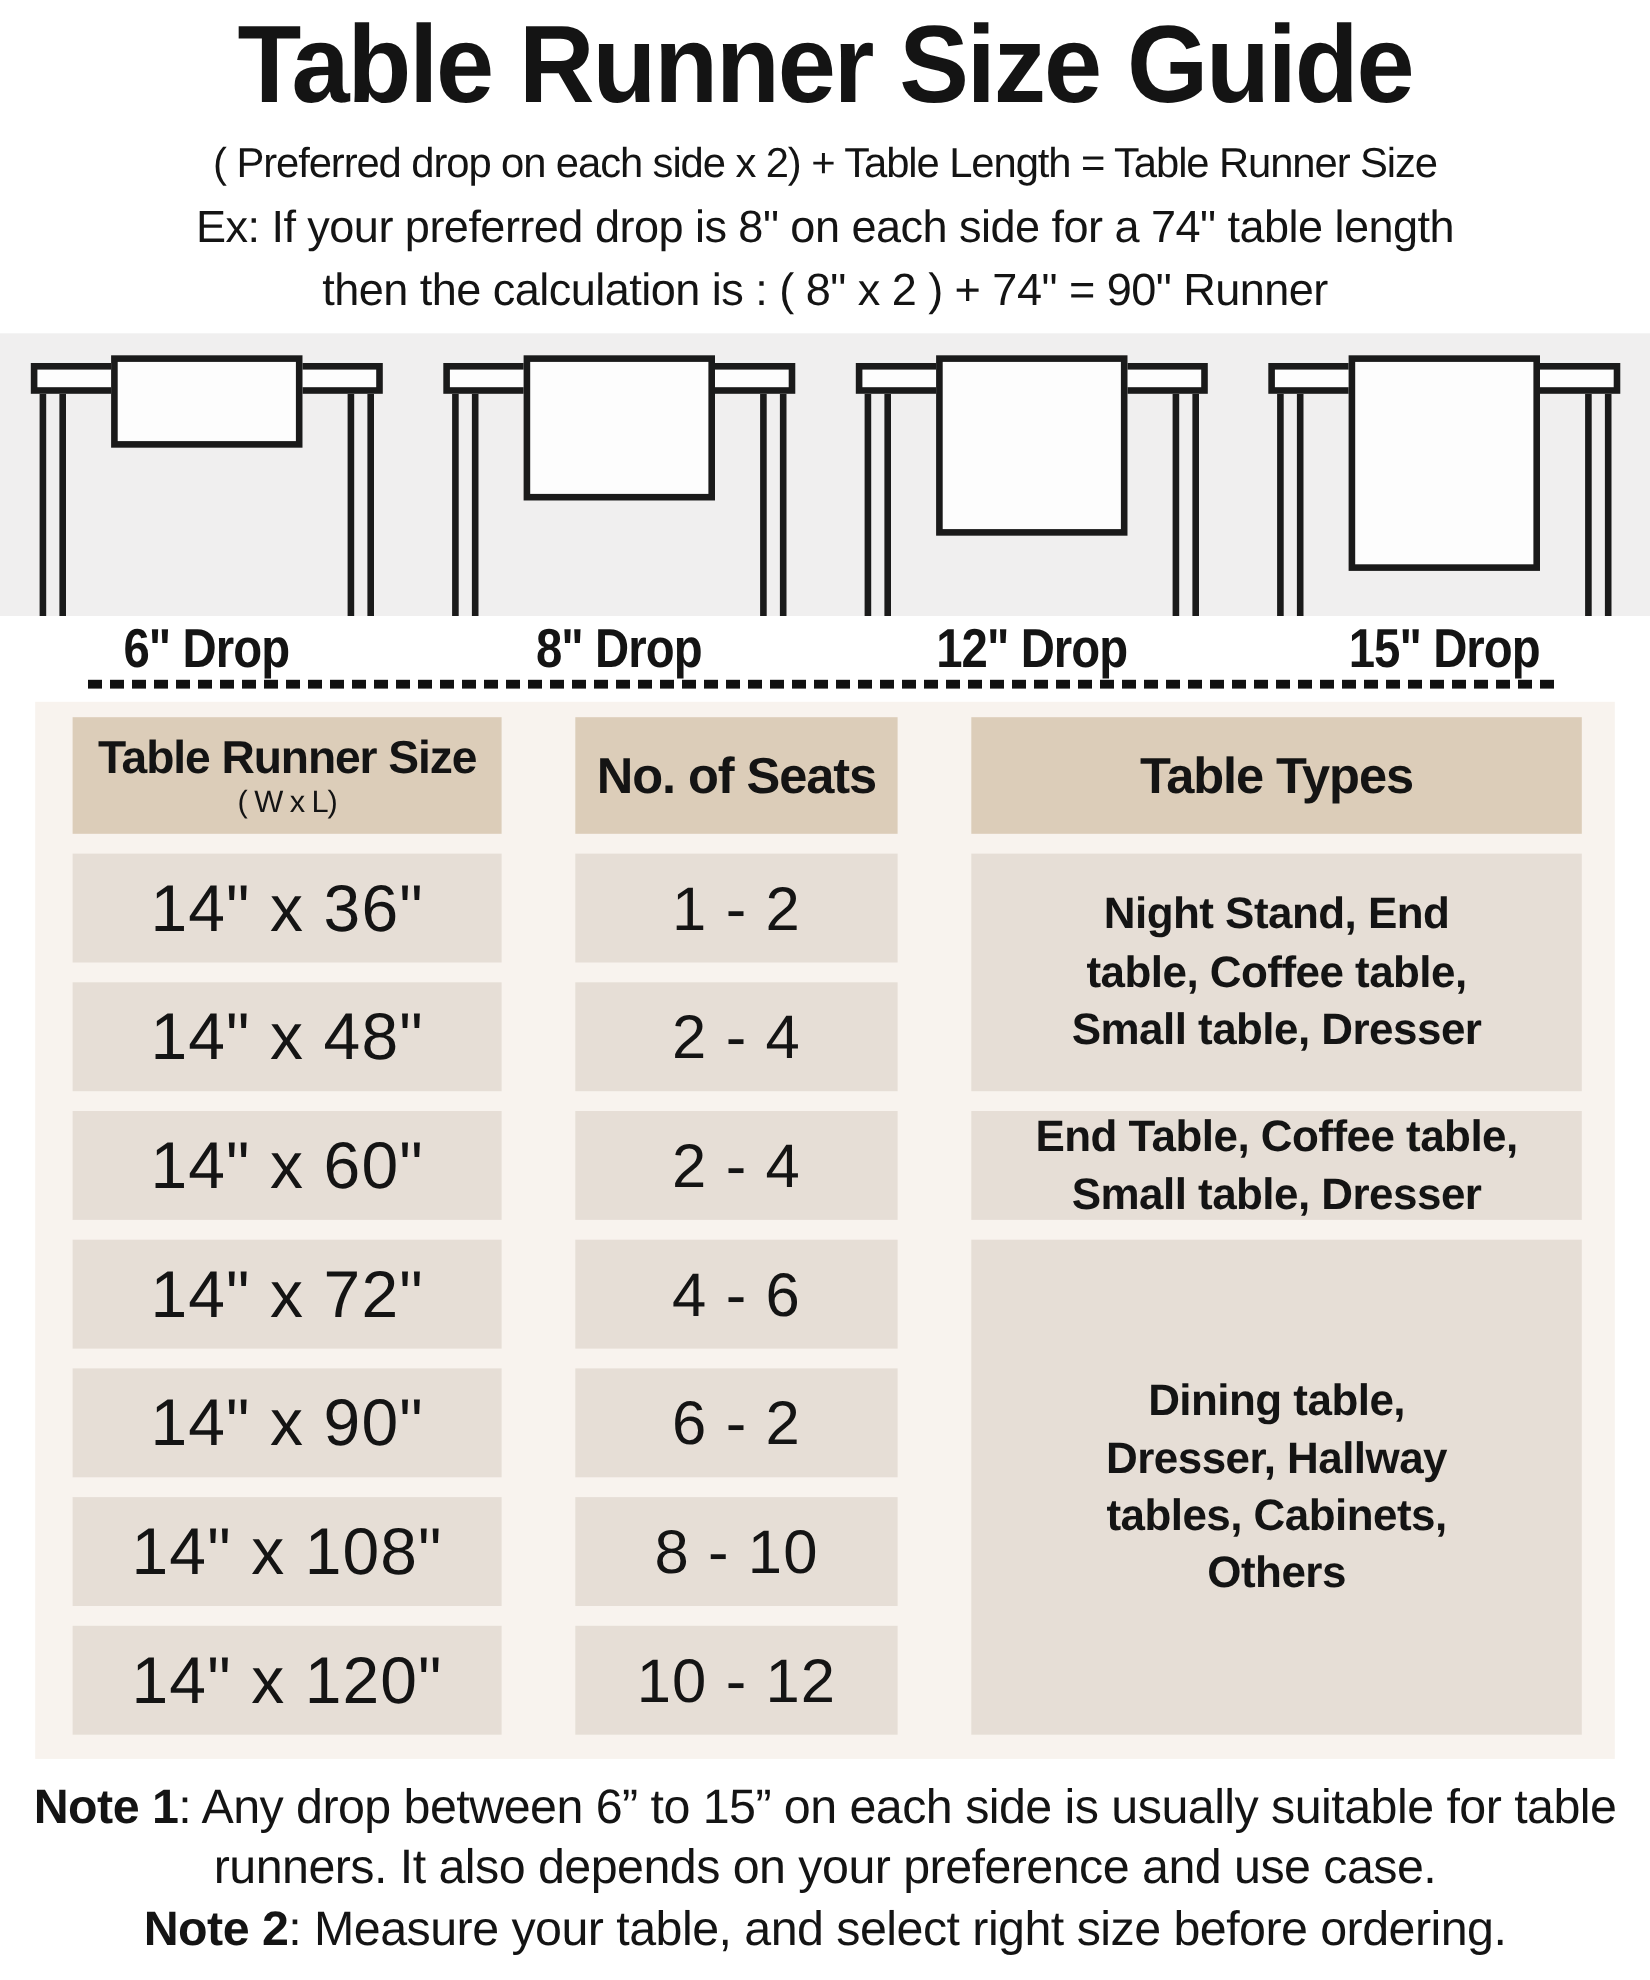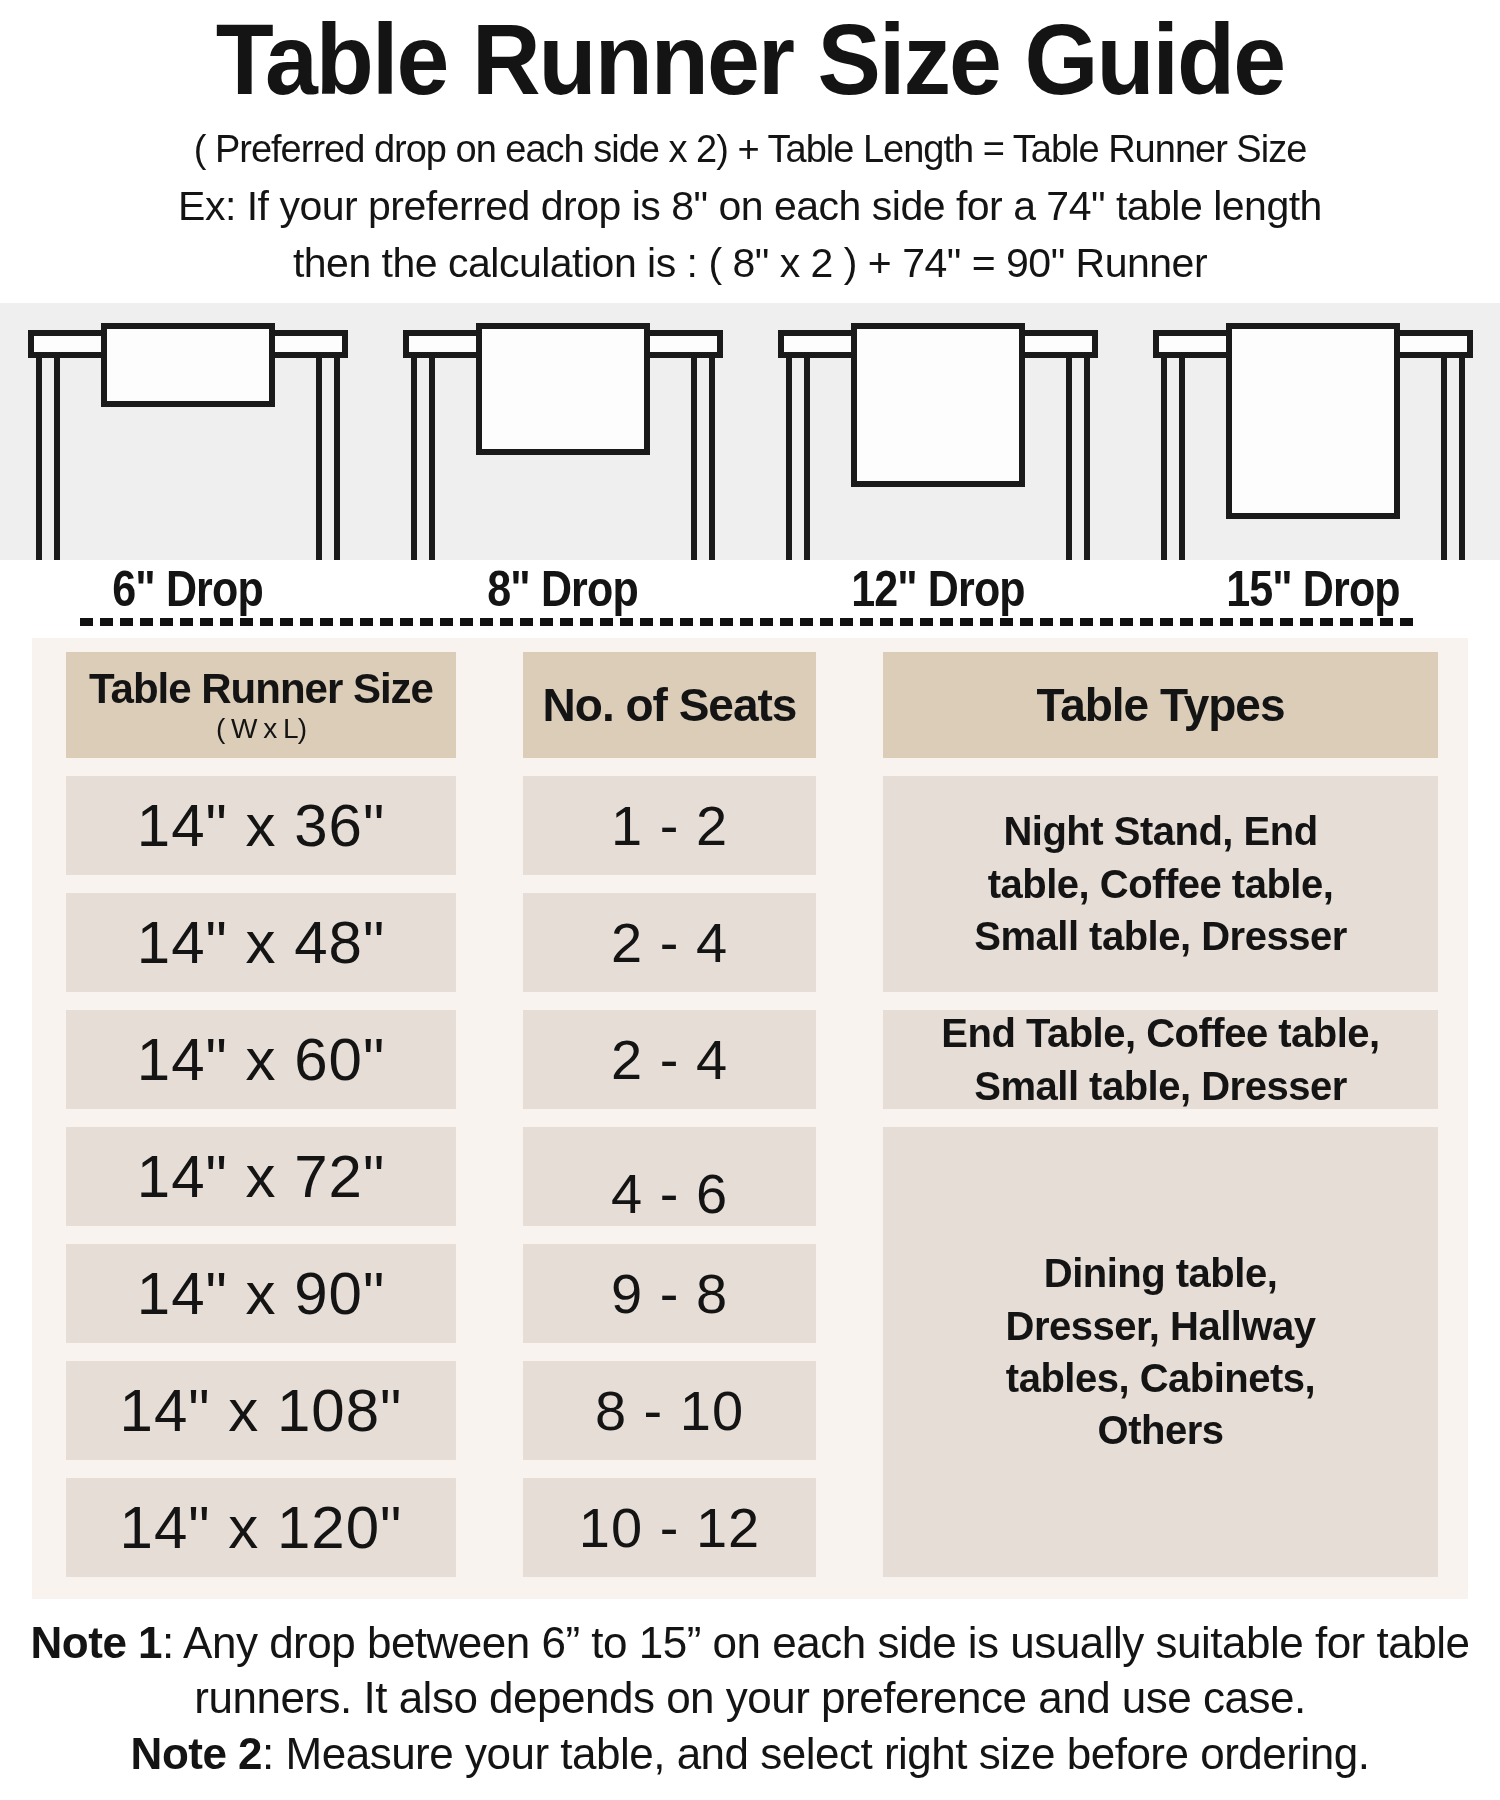--- a/index.html
+++ b/index.html
@@ -188,29 +188,29 @@
     <div class="cell" style="grid-column:1;grid-row:4;">
         <div class="size-val">14" x 60"</div>
       </div>
     <div class="cell" style="grid-column:2;grid-row:4;">
         <div class="seats-val">2 - 4</div>
       </div>
 
     <div class="cell" style="grid-column:1;grid-row:5;">
         <div class="size-val">14" x 72"</div>
       </div>
-    <div class="cell" style="grid-column:2;grid-row:5;justify-content:flex-end;">
+    <div class="cell" style="grid-column:2;grid-row:5;">
         <div class="seats-val">4 - 6</div>
       </div>
 
     <div class="cell" style="grid-column:1;grid-row:6;">
         <div class="size-val">14" x 90"</div>
       </div>
     <div class="cell" style="grid-column:2;grid-row:6;">
-        <div class="seats-val">9 - 8</div>
+        <div class="seats-val">6 - 2</div>
       </div>
 
     <div class="cell" style="grid-column:1;grid-row:7;">
         <div class="size-val">14" x 108"</div>
       </div>
     <div class="cell" style="grid-column:2;grid-row:7;">
         <div class="seats-val">8 - 10</div>
       </div>
 
     <div class="cell" style="grid-column:1;grid-row:8;">

